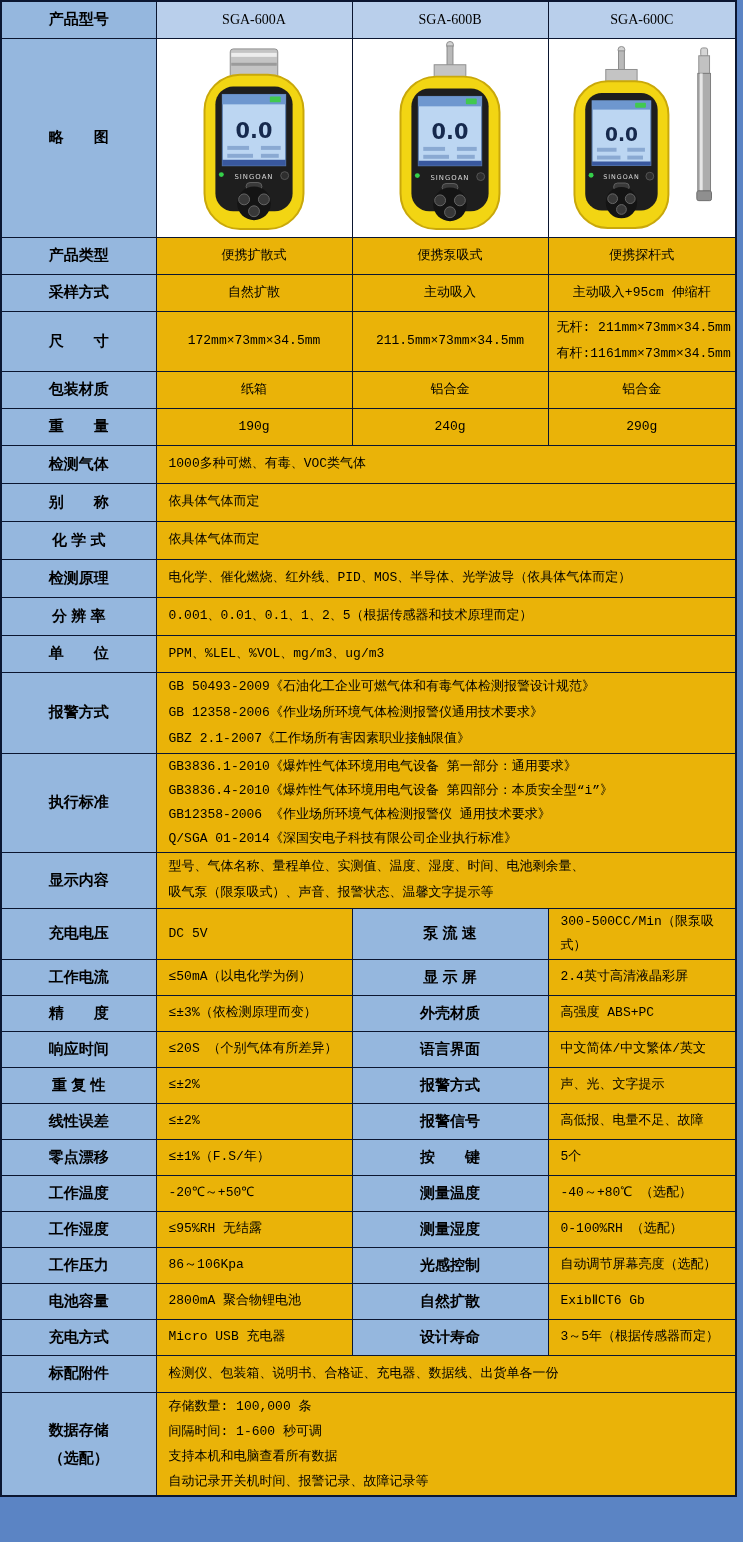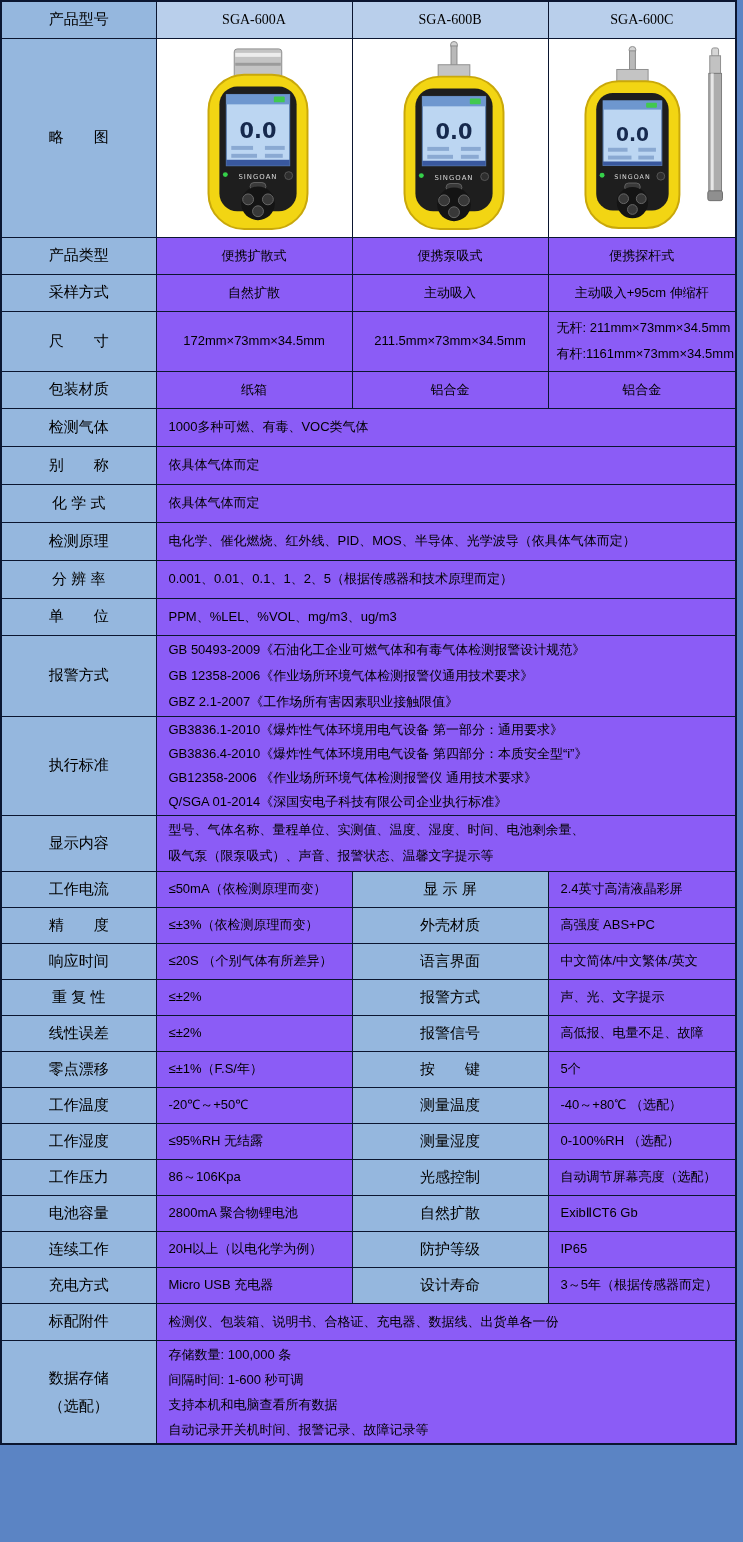--- a/index.html
+++ b/index.html
@@ -16,42 +16,42 @@
     background:#fff;
     border:2px solid #0b1630;
   }
   td,th{
     border:1px solid #0b1630;
     overflow:hidden;
     vertical-align:middle;
   }
   th.lab{
     background:#95b7de;
-    font-weight:normal;
+    font-weight:bold;
     font-size:15px;
     text-align:center;
     padding:0 2px;
     white-space:pre-line;
   }
   td.model{
     background:#b9cfeb;
     text-align:center;
     font-family:Liberation Serif, serif;
     font-size:14px;
   }
   td.val{
-    background:#8b5cf6;
-    font-family:Liberation Sans, sans-serif;
+    background:#eab308;
+    font-family:Liberation Mono, monospace;
     font-size:13px;
     white-space:pre-line;
     line-height:24px;
   }
   td.val.center{text-align:center;}
   td.val.left{text-align:left;padding-left:12px;}
-  td.photo{background:#ffffff;text-align:center;vertical-align:middle;padding:2px 11px;}
+  td.photo{background:#ffffff;text-align:center;vertical-align:middle;padding:2px 0;}
   tr.h36{height:36px} tr.h37{height:37px} tr.h38{height:38px}
   tr.h56{height:56px} tr.h60{height:60px} tr.h80{height:80px}
   tr.h90{height:90px} tr.h100{height:100px} tr.h198{height:198px}
   svg{display:block;margin:0 auto;}
 </style>
 </head>
 <body>
 
 <table class="spec">
   <colgroup>
@@ -196,20 +196,26 @@
     <td class="val center">211.5mm×73mm×34.5mm</td>
     <td class="val left" style="padding-left:8px;line-height:26px;">无杆: 211mm×73mm×34.5mm
 有杆:1161mm×73mm×34.5mm</td>
   </tr>
   <tr class="h37">
     <th class="lab">包装材质</th>
     <td class="val center">纸箱</td>
     <td class="val center">铝合金</td>
     <td class="val center">铝合金</td>
   </tr>
+  <tr class="h37">
+    <th class="lab">重　　量</th>
+    <td class="val center">190g</td>
+    <td class="val center">240g</td>
+    <td class="val center">290g</td>
+  </tr>
 
   <tr class="h38">
     <th class="lab">检测气体</th>
     <td class="val left" colspan="3">1000多种可燃、有毒、VOC类气体</td>
   </tr>
   <tr class="h38">
     <th class="lab">别　　称</th>
     <td class="val left" colspan="3">依具体气体而定</td>
   </tr>
   <tr class="h38">
@@ -241,22 +247,28 @@
 GB12358-2006 《作业场所环境气体检测报警仪  通用技术要求》
 Q/SGA 01-2014《深国安电子科技有限公司企业执行标准》</td>
   </tr>
   <tr class="h56">
     <th class="lab">显示内容</th>
     <td class="val left" colspan="3" style="line-height:26px">型号、气体名称、量程单位、实测值、温度、湿度、时间、电池剩余量、
 吸气泵（限泵吸式）、声音、报警状态、温馨文字提示等</td>
   </tr>
 
   <tr class="h36">
+    <th class="lab">充电电压</th>
+    <td class="val left">DC 5V</td>
+    <th class="lab">泵 流 速</th>
+    <td class="val left">300-500CC/Min（限泵吸式）</td>
+  </tr>
+  <tr class="h36">
     <th class="lab">工作电流</th>
-    <td class="val left">≤50mA（依检测原理而变）</td>
+    <td class="val left">≤50mA（以电化学为例）</td>
     <th class="lab">显 示 屏</th>
     <td class="val left">2.4英寸高清液晶彩屏</td>
   </tr>
   <tr class="h36">
     <th class="lab">精　　度</th>
     <td class="val left">≤±3%（依检测原理而变）</td>
     <th class="lab">外壳材质</th>
     <td class="val left">高强度 ABS+PC</td>
   </tr>
   <tr class="h36">
@@ -299,26 +311,20 @@
     <th class="lab">工作压力</th>
     <td class="val left">86～106Kpa</td>
     <th class="lab">光感控制</th>
     <td class="val left">自动调节屏幕亮度（选配）</td>
   </tr>
   <tr class="h36">
     <th class="lab">电池容量</th>
     <td class="val left">2800mA 聚合物锂电池</td>
     <th class="lab">自然扩散</th>
     <td class="val left">ExibⅡCT6 Gb</td>
-  </tr>
-  <tr class="h36">
-    <th class="lab">连续工作</th>
-    <td class="val left">20H以上（以电化学为例）</td>
-    <th class="lab">防护等级</th>
-    <td class="val left">IP65</td>
   </tr>
   <tr class="h36">
     <th class="lab">充电方式</th>
     <td class="val left">Micro USB 充电器</td>
     <th class="lab">设计寿命</th>
     <td class="val left">3～5年（根据传感器而定）</td>
   </tr>
 
   <tr class="h37">
     <th class="lab">标配附件</th>

